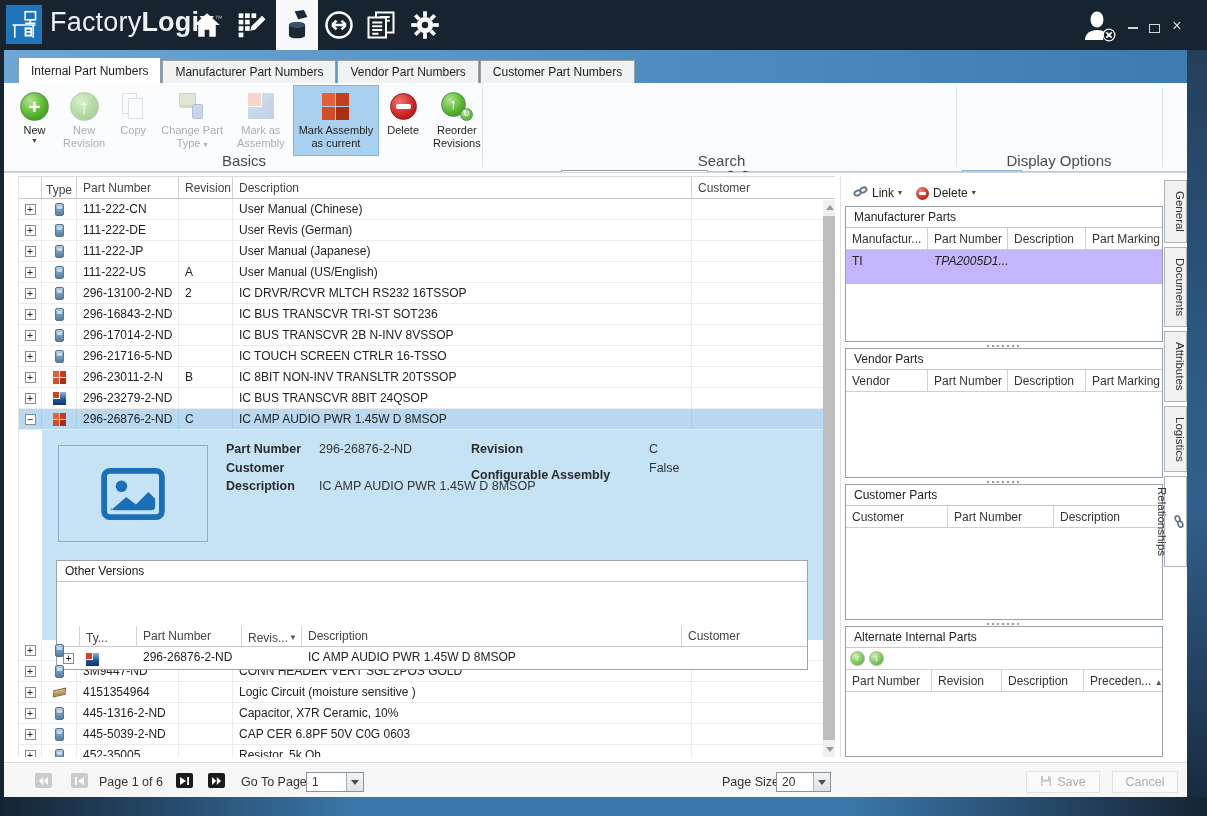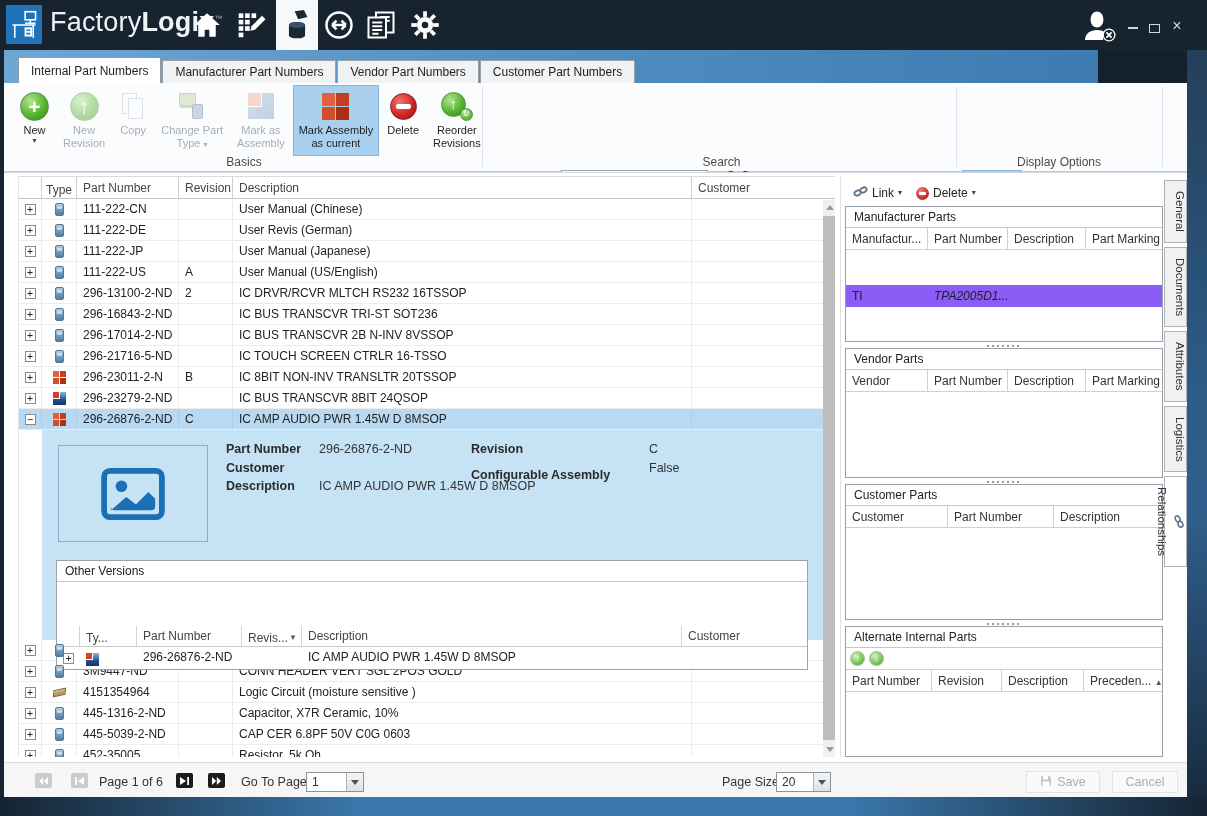--- a/index.html
+++ b/index.html
@@ -16,29 +16,29 @@
 .nav-ic{position:absolute;top:8px;width:34px;height:34px;display:flex;align-items:center;justify-content:center;}
 .nav-tile{position:absolute;left:276px;top:0;width:42px;height:50px;background:#f7f8f9;display:flex;align-items:center;justify-content:center;}
 .win-ctl{position:absolute;display:flex;align-items:center;justify-content:center;color:#cfd6dc;}
 .ctl-min{left:1126px;top:22px;width:14px;height:12px;}
 .ctl-min i{width:10px;height:2px;background:#cfd6dc;display:block;}
 .ctl-max{left:1149px;top:24px;width:11px;height:9px;border:1px solid #cfd6dc;}
 .ctl-close{left:1169px;top:16px;width:16px;height:20px;font-size:16px;}
 .person{position:absolute;left:1082px;top:10px;}
 
 
-.tabstrip{position:absolute;left:4px;top:50px;width:1094px;height:33px;background:linear-gradient(90deg,#6ea6d4 0%,#4f8dc0 55%,#3d7bb0 100%);}
+.tabstrip{position:absolute;left:4px;top:50px;width:1183px;height:33px;background:linear-gradient(90deg,#6ea6d4 0%,#4f8dc0 55%,#3d7bb0 100%);}
 .tabs-row{position:absolute;left:14px;bottom:0;display:flex;align-items:flex-end;gap:1px;}
 .doc-tab{background:#f1f2f3;border:1px solid #98a0a8;border-bottom:none;height:23px;padding:4px 12px 0;font-size:12px;color:#222;white-space:nowrap;}
 .doc-tab.active{background:#fff;border-color:#8e9aa5;height:26px;padding-top:6px;font-size:12px;}
 
 
 .ribbon{position:absolute;left:4px;top:83px;width:1183px;height:89px;background:#fbfcfd;border-bottom:1px solid #bfc9d3;}
 .gsep{position:absolute;top:4px;bottom:4px;width:1px;background:#dde3e8;}
-.grp-label{position:absolute;bottom:2px;text-align:center;font-size:12px;color:#4a4a4a;}
+.grp-label{position:absolute;bottom:2px;text-align:center;font-size:15px;color:#4a4a4a;}
 #basics-btns{position:absolute;left:10px;top:2px;display:flex;align-items:stretch;gap:2px;}
 .rbtn{display:flex;flex-direction:column;align-items:center;padding:4px 5px 2px;min-width:40px;height:71px;font-size:11px;line-height:12.5px;color:#1f1f1f;text-align:center;border:1px solid transparent;}
 .rbtn .icwrap{height:32px;display:flex;align-items:center;justify-content:center;margin-bottom:2px;}
 .rbtn.disabled{color:#a6adb4;}
 .rbtn.disabled .icwrap{opacity:.45;}
 .rbtn.active{background:#a9d0ee;border-color:#83b3da;}
 .caret{font-size:8px;color:#444;line-height:8px;}
 .rbtn.disabled .caret{color:#a6adb4;}
 
 
@@ -146,21 +146,21 @@
 .rp-toolbar{position:absolute;left:2px;top:6px;height:22px;display:flex;align-items:center;gap:6px;padding-left:4px;color:#222;}
 .rp-tool{display:flex;align-items:center;gap:4px;padding:2px 4px;}
 .mini-del{width:13px;height:13px;border-radius:50%;background:radial-gradient(circle at 35% 30%,#ef8478,#c9281f 65%);position:relative;display:inline-block;flex:none;}
 .mini-del::after{content:"";position:absolute;left:3px;top:5.5px;width:7px;height:2.5px;background:#fff;border-radius:1px;}
 .rp-sec{position:absolute;left:2px;width:318px;border:1px solid #97a0a8;background:#fff;}
 .sec-title{height:21px;line-height:21px;padding-left:8px;border-bottom:1px solid #c3c9cf;color:#222;}
 .sec-cols{display:flex;height:22px;border-bottom:1px solid #d0d0d0;color:#333;}
 .sec-cols .sc{border-right:1px solid #d0d0d0;}
 .sc{padding:4px 6px 0;white-space:nowrap;overflow:hidden;flex:none;}
 .sc.flex{flex:1;border-right:none !important;}
-.sec-row{display:flex;height:22px;background:#8b5cf6;color:#222;margin-top:35px;}
+.sec-row{display:flex;height:34px;background:#c4b5fd;color:#222;}
 .sec-row .sc{padding-top:4px;}
 .sec-body{background:#fff;}
 .sec-btnrow{display:flex;align-items:center;gap:4px;height:22px;padding-left:4px;border-bottom:1px solid #d0d0d0;}
 .mini-circ{width:15px;height:15px;border-radius:50%;background:radial-gradient(circle at 35% 30%,#cdeeb2,#63b93c 60%,#3f8c1d);border:1px solid #8fae86;color:#fff;font-size:9px;line-height:13px;text-align:center;opacity:.85;}
 .splitter{position:absolute;left:2px;width:318px;height:4px;display:flex;align-items:center;justify-content:center;}
 .splitter i{width:34px;height:2px;background:repeating-linear-gradient(90deg,#9a9a9a 0 2px,transparent 2px 5px);}
 
 
 #stabs{position:absolute;left:1164px;top:180px;width:24px;}
 .stab{writing-mode:vertical-rl;background:#f1f1f1;border:1px solid #aeb4ba;color:#333;font-size:11.5px;padding:10px 0;margin-bottom:4px;width:23px;display:flex;flex-direction:column;align-items:center;gap:4px;}

